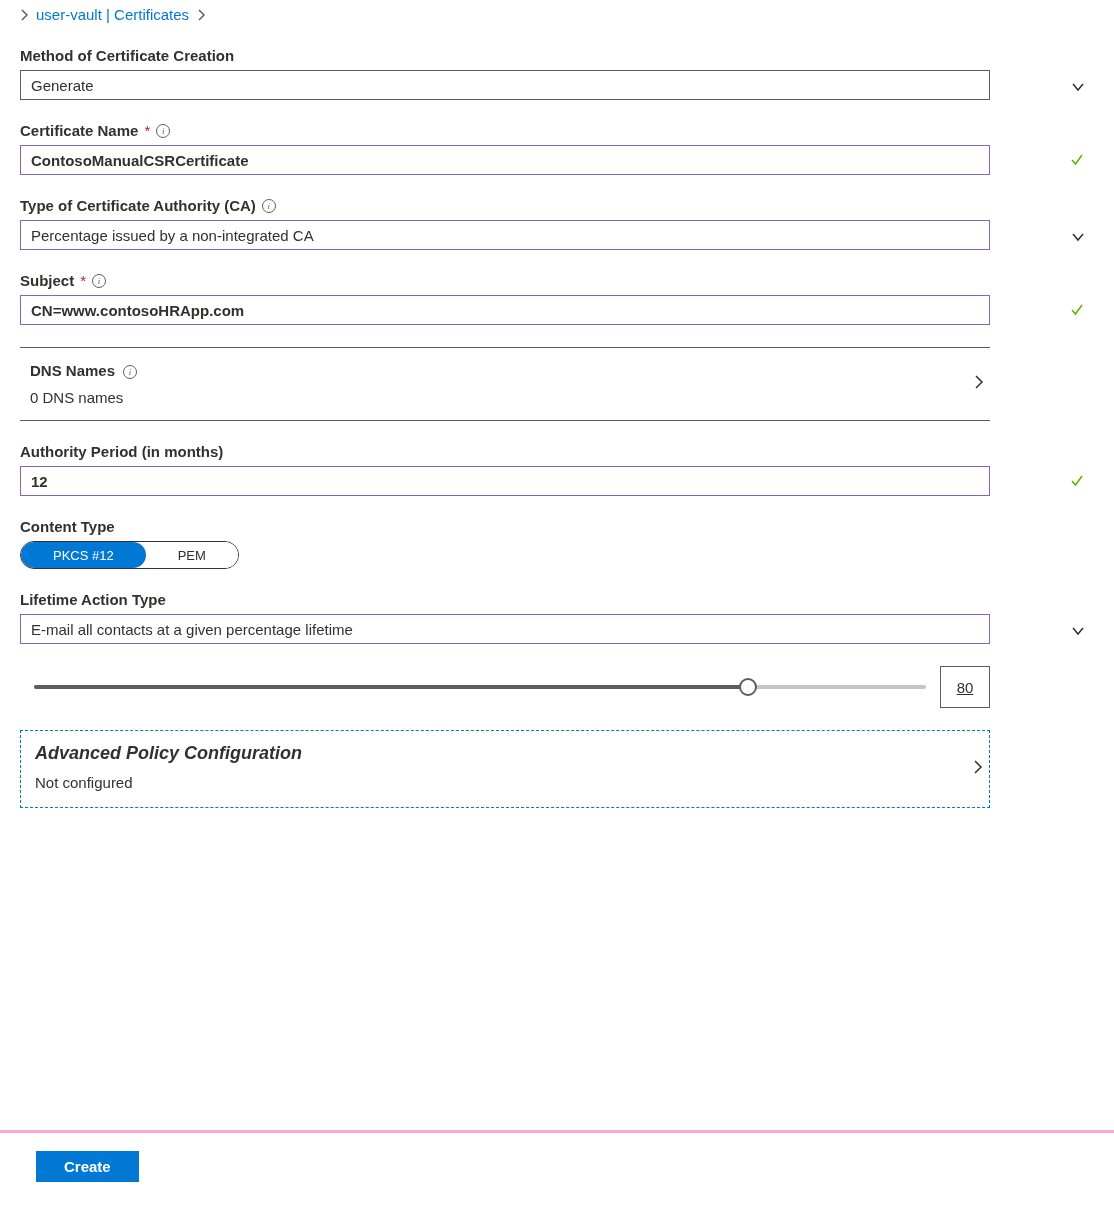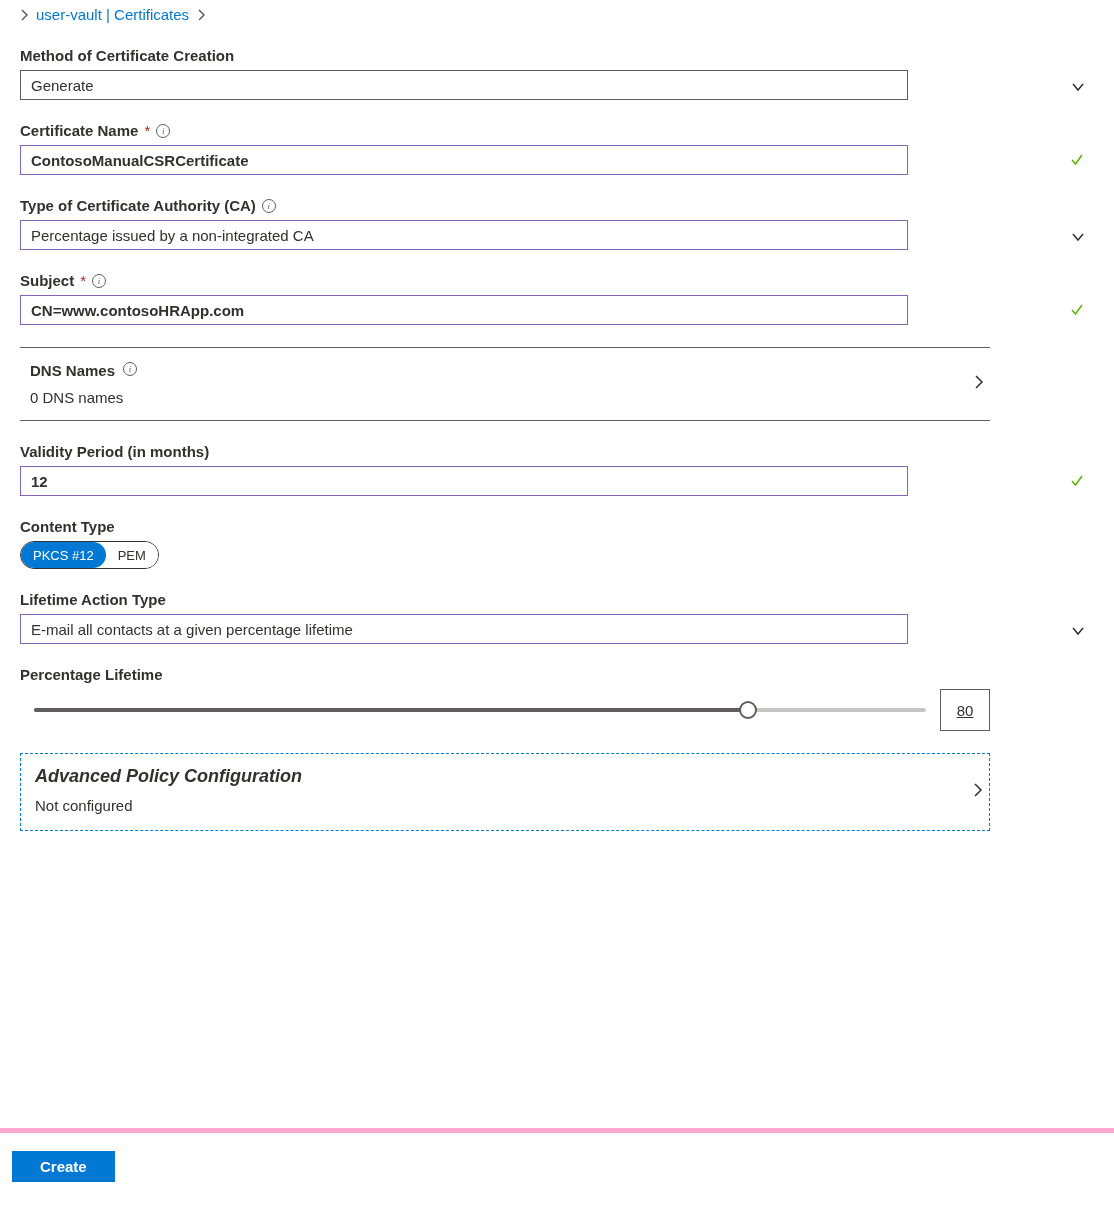--- a/index.html
+++ b/index.html
@@ -9,51 +9,51 @@
     .breadcrumb { display: flex; align-items: center; gap: 8px; font-size: 15px; margin-bottom: 24px; }
     .breadcrumb a { color: #0078d4; text-decoration: none; }
     .breadcrumb .chev { color: #605e5c; display: inline-flex; }
     h1 { font-size: 28px; font-weight: 600; color: #323130; margin-bottom: 42px; }
     .field { margin-bottom: 22px; }
     .field-label { font-size: 15px; font-weight: 600; color: #323130; margin-bottom: 6px; display: flex; align-items: center; gap: 6px; }
     .req { color: #a4262c; font-weight: 400; }
     .info-icon { width: 14px; height: 14px; border: 1px solid #605e5c; border-radius: 50%; display: inline-flex; align-items: center; justify-content: center; font-size: 9px; color: #605e5c; font-style: italic; font-family: Georgia, serif; font-weight: 400; }
     .control { position: relative; }
     .select-box, .text-box {
-      width: 888px; height: 30px; border: 1px solid #605e5c; background: #fff;
+      width: 970px; height: 30px; border: 1px solid #605e5c; background: #fff;
       padding: 0 36px 0 10px; font-size: 15px; color: #323130; display: flex; align-items: center;
       cursor: pointer;
     }
     .text-box { cursor: text; font-weight: bold; }
     .select-box.purple, .text-box.purple { border-color: #8764b8; }
     .chev-down {
       position: absolute; right: 10px; top: 50%; transform: translateY(-50%);
       width: 12px; height: 12px; pointer-events: none;
     }
     .check-icon {
       position: absolute; right: 10px; top: 50%; transform: translateY(-50%);
       width: 14px; height: 14px; pointer-events: none;
     }
     .section-band { width: 970px; border-top: 1px solid #605e5c; border-bottom: 1px solid #605e5c; padding: 14px 0 14px 10px; margin-bottom: 22px; position: relative; cursor: pointer; }
-    .section-band .band-title { font-size: 15px; font-weight: 600; display: flex; align-items: flex-start; gap: 8px; margin-bottom: 10px; }
+    .section-band .band-title { font-size: 15px; font-weight: 600; display: flex; align-items: flex-end; gap: 8px; margin-bottom: 10px; }
     .section-band .band-sub { font-size: 15px; color: #323130; }
     .chev-right { position: absolute; right: 6px; top: 50%; transform: translateY(-50%); }
     .pill-group { display: inline-flex; border: 1px solid #323130; border-radius: 14px; overflow: hidden; height: 28px; align-items: stretch; }
-    .pill { padding: 0 12px; font-size: 13px; display: flex; align-items: center; cursor: pointer; background: #fff; color: #323130; }
+    .pill { padding: 0 32px; font-size: 13px; display: flex; align-items: center; cursor: pointer; background: #fff; color: #323130; }
     .pill.selected { background: #0078d4; color: #fff; border-radius: 14px; }
     .slider-row { display: flex; align-items: center; gap: 14px; width: 970px; }
     .slider-wrap { flex: 1; position: relative; height: 24px; display: flex; align-items: center; margin-left: 14px; }
     .slider-track { width: 100%; height: 4px; background: #c8c6c4; border-radius: 2px; position: relative; }
     .slider-fill { position: absolute; left: 0; top: 0; height: 100%; background: #605e5c; border-radius: 2px; }
     .slider-thumb { position: absolute; top: 50%; width: 18px; height: 18px; border-radius: 50%; background: #fff; border: 2px solid #605e5c; transform: translate(-50%, -50%); cursor: grab; }
     .slider-value { width: 50px; height: 42px; border: 1px solid #605e5c; text-align: right; font-size: 15px; display: flex; align-items: center; justify-content: center; text-decoration: underline; }
     .adv-box { width: 970px; border: 1px dashed #0078d4; padding: 12px 14px 16px 14px; position: relative; cursor: pointer; }
     .adv-box .adv-title { font-size: 18px; font-weight: 600; margin-bottom: 10px; font-style: italic; }
     .adv-box .adv-sub { font-size: 15px; }
-    .footer { position: absolute; bottom: 0; left: 0; right: 0; border-top: 5px solid #f9a8d4; padding: 18px 20px 40px 12px; }
+    .footer { position: absolute; bottom: 0; left: 0; right: 0; border-top: 3px solid #f9a8d4; padding: 18px 20px 40px 36px; }
     .btn-primary { background: #0078d4; color: #fff; border: none; padding: 7px 28px; font-size: 15px; font-weight: 600; cursor: pointer; }
   </style>
 </head>
 <body>
 
 <div class="page">
   <div class="content">
 
     <div class="breadcrumb">
       <span class="chev">
@@ -147,21 +147,21 @@
       <div class="band-sub">0 DNS names</div>
       <span class="chev-right">
         <svg width="10" height="16" viewBox="0 0 10 16">
             <path d="M2 2 L8 8 L2 14" stroke="#323130" stroke-width="1.5" fill="none"></path>
           </svg>
       </span>
     </div>
 
     <div class="field">
       <div class="field-label">
-        <span>Validity Period (in months)</span>
+        <span>Authority Period (in months)</span>
       </div>
       <div class="control">
         <div class="text-box purple">
           <span>12</span>
         </div>
         <span class="check-icon">
           <svg width="14" height="14" viewBox="0 0 14 14">
               <path d="M2 7 L5.5 11 L12 2" stroke="#5db300" stroke-width="1.5" fill="none"></path>
             </svg>
         </span>
@@ -188,23 +188,20 @@
         </div>
         <span class="chev-down">
           <svg width="12" height="12" viewBox="0 0 12 12">
               <path d="M1 3 L6 9 L11 3" stroke="#323130" stroke-width="1.5" fill="none"></path>
             </svg>
         </span>
       </div>
     </div>
 
     <div class="field">
-      <div class="field-label">
-        <span>Percentage Lifetime</span>
-      </div>
       <div class="slider-row">
         <div class="slider-wrap">
           <div class="slider-track">
             <div class="slider-fill" id="slider-fill" style="width: 80%;"></div>
           </div>
           <div class="slider-thumb" id="slider-thumb" style="left: 80%;"></div>
         </div>
         <div class="slider-value">80</div>
       </div>
     </div>

